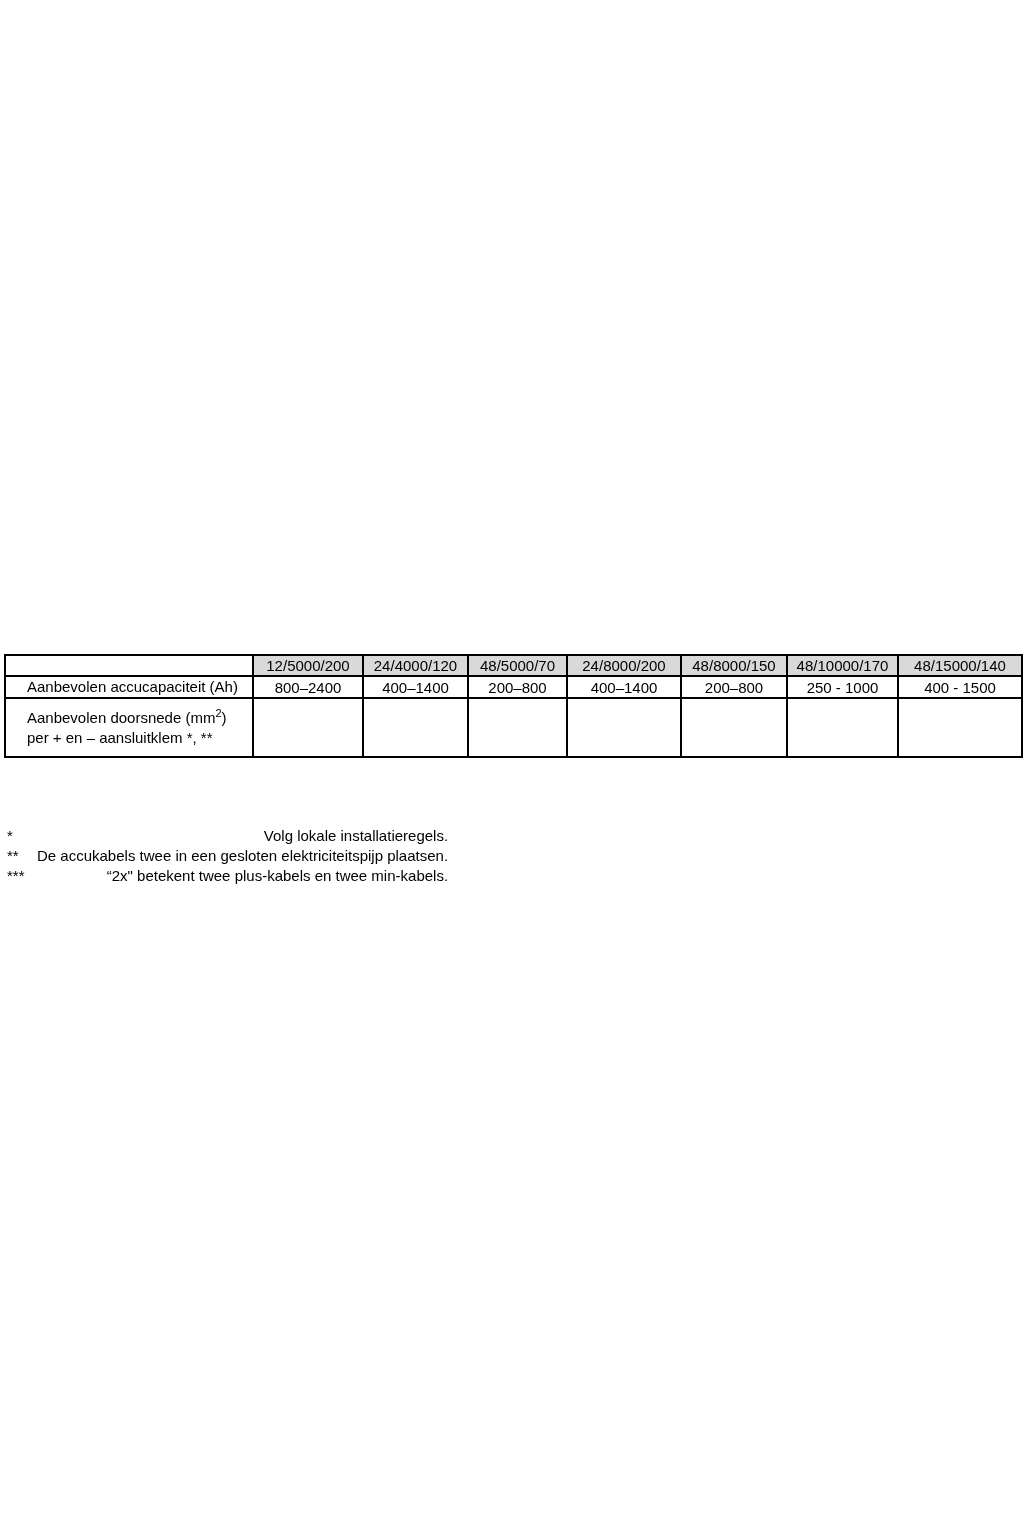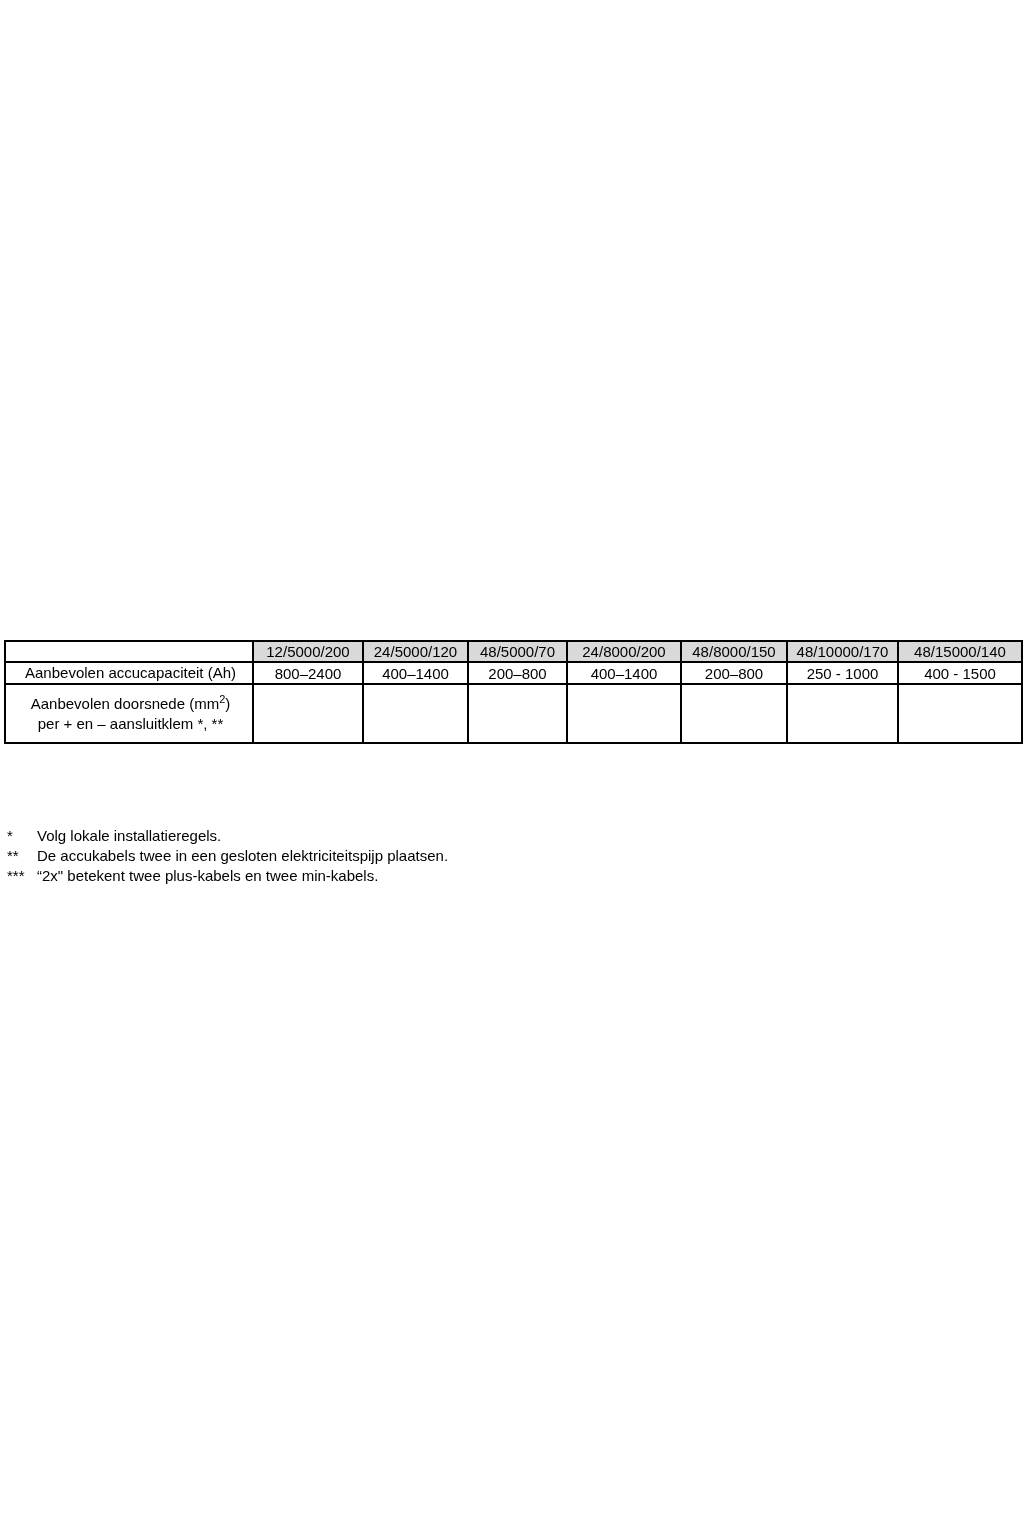--- a/index.html
+++ b/index.html
@@ -23,21 +23,21 @@
   .page {
     position: relative;
     width: 1025px;
     height: 1537px;
     background: var(--page-bg);
     overflow: hidden;
   }
   table.spec-table {
     position: absolute;
     left: 4px;
-    top: 640px;
+    top: 654px;
     width: 1017px;
     border-collapse: collapse;
     table-layout: fixed;
     font-size: 15px;
   }
   .spec-table th, .spec-table td {
     border: 2px solid var(--border-color);
     padding: 0 3px;
     height: 21px;
     vertical-align: middle;
@@ -46,22 +46,22 @@
     line-height: 19px;
   }
   .spec-table thead th {
     background: var(--header-bg);
     font-weight: normal;
   }
   .spec-table thead th.corner {
     background: var(--page-bg);
   }
   .spec-table td.label {
-    text-align: center;
-    padding-left: 6px;
+    text-align: left;
+    padding-left: 21px;
     white-space: pre-line;
     line-height: 20px;
   }
   .spec-table tr.tall td {
     height: 59px;
   }
   sup {
     font-size: 11px;
     line-height: 0;
     vertical-align: super;
@@ -76,20 +76,21 @@
   .footnote {
     display: flex;
     align-items: baseline;
   }
   .fn-marker {
     flex: 0 0 30px;
     width: 30px;
   }
   .fn-text {
     flex: 1;
+    text-align: right;
   }
 </style>
 </head>
 <body>
 
 <div class="page">
 
   <table class="spec-table">
     <colgroup>
       <col style="width:248px">
@@ -98,21 +99,21 @@
       <col style="width:99px">
       <col style="width:114px">
       <col style="width:106px">
       <col style="width:111px">
       <col style="width:124px">
     </colgroup>
     <thead>
       <tr>
           <th class="corner"></th>
           <th>12/5000/200</th>
-          <th>24/5000/120</th>
+          <th>24/4000/120</th>
           <th>48/5000/70</th>
           <th>24/8000/200</th>
           <th>48/8000/150</th>
           <th>48/10000/170</th>
           <th>48/15000/140</th>
         </tr>
     </thead>
     <tbody>
         <tr>
           <td class="label">Aanbevolen accucapaciteit (Ah)</td>

